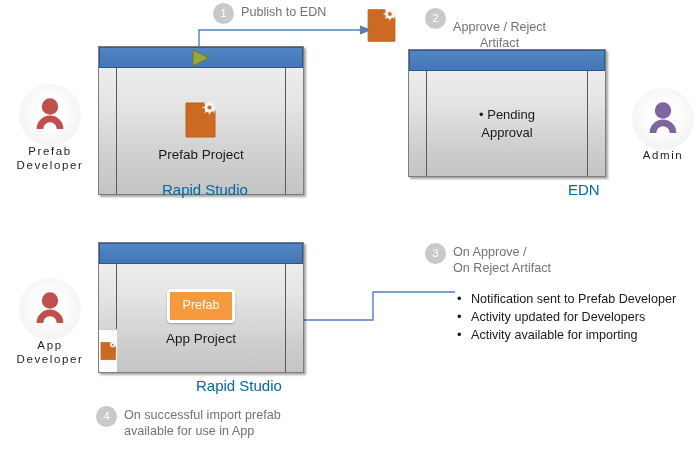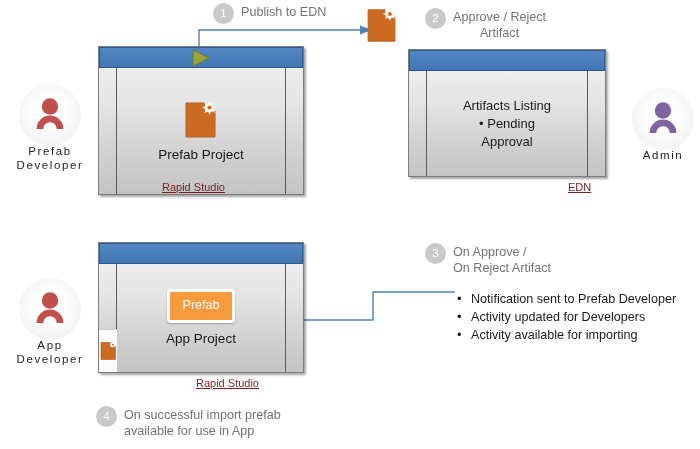--- a/index.html
+++ b/index.html
@@ -23,21 +23,21 @@
        border:1px solid #2f5c8f;border-bottom:1px solid #2d5party;}
   .win .titlebar{border-bottom:1px solid #2d568a;}
   .win .body{position:absolute;left:0;right:0;top:21px;bottom:0;display:flex;}
   .pane{position:relative;height:100%;box-sizing:border-box;
         background:linear-gradient(180deg,#ededed 0%,#e4e4e4 30%,#cfcfcf 72%,#c4c4c4 100%);}
   .pane.side{flex:0 0 18px;}
   .pane.side.left{border-right:1px solid #5a5a5a;}
   .pane.side.right{border-left:1px solid #5a5a5a;}
   .pane.center{flex:1 1 auto;}
   .play{position:absolute;left:50%;top:50%;transform:translate(-50%,-50%);}
-  .caption{position:absolute;font-size:11px;color:#7f1d1d;white-space:nowrap;text-decoration:underline;}
+  .caption{position:absolute;font-size:15px;color:#0369a1;white-space:nowrap;}
 
   .wincontent{position:absolute;left:0;right:0;top:0;bottom:0;
       display:flex;flex-direction:column;align-items:center;justify-content:center;
       text-align:center;font-size:13px;line-height:17px;color:#1a1a1a;}
   .wincontent .projname{margin-top:6px;font-size:13.5px;}
 
   
   .chip{display:inline-block;background:#f79a3e;color:#ffffff;font-size:12.5px;
         padding:5px 13px 6px;border:3px solid #ffffff;border-radius:4px;
         box-shadow:0 1px 2px rgba(0,0,0,.28);}
@@ -49,21 +49,21 @@
 
   
   .listing{font-size:13px;line-height:18px;}
   .listing .bulletline{display:block;}
 
   
   .step{position:absolute;display:flex;align-items:flex-start;gap:7px;}
   .badge{flex:0 0 auto;width:21px;height:21px;border-radius:50%;background:#c9c9c9;
          color:#ffffff;font-size:11.5px;line-height:21px;text-align:center;}
   .steptext{font-size:12.6px;line-height:16px;color:#737373;white-space:pre-line;}
-  .steptext.ctr{text-align:center;}
+  .steptext.ctr{text-align:center;margin-top:10px;}
 
   .notes{position:absolute;font-size:12.6px;line-height:17px;color:#1a1a1a;}
   .notes ul{margin:0;padding:0;list-style:none;}
   .notes li{position:relative;padding-left:16px;margin:0 0 1px 0;max-width:210px;}
   .notes li::before{content:"\2022";position:absolute;left:2px;top:-1px;font-size:13px;}
 
   
   .conn{position:absolute;left:0;top:0;width:700px;height:449px;pointer-events:none;}
 </style>
 </head>
@@ -160,21 +160,20 @@
 Artifact</div>
   </div>
 
   <div class="win" style="left:408px;top:49px;width:198px;height:128px;">
     <div class="titlebar"></div>
     <div class="body">
       <div class="pane side left"></div>
       <div class="pane center">
         <div class="wincontent">
           <div class="listing">
-            <span class="bulletline">Artifacts Listing</span>
             <span class="bulletline">
               •&nbsp;<span>Pending</span>
             </span>
             <span class="bulletline">Approval</span>
           </div>
         </div>
       </div>
       <div class="pane side right"></div>
     </div>
   </div>

